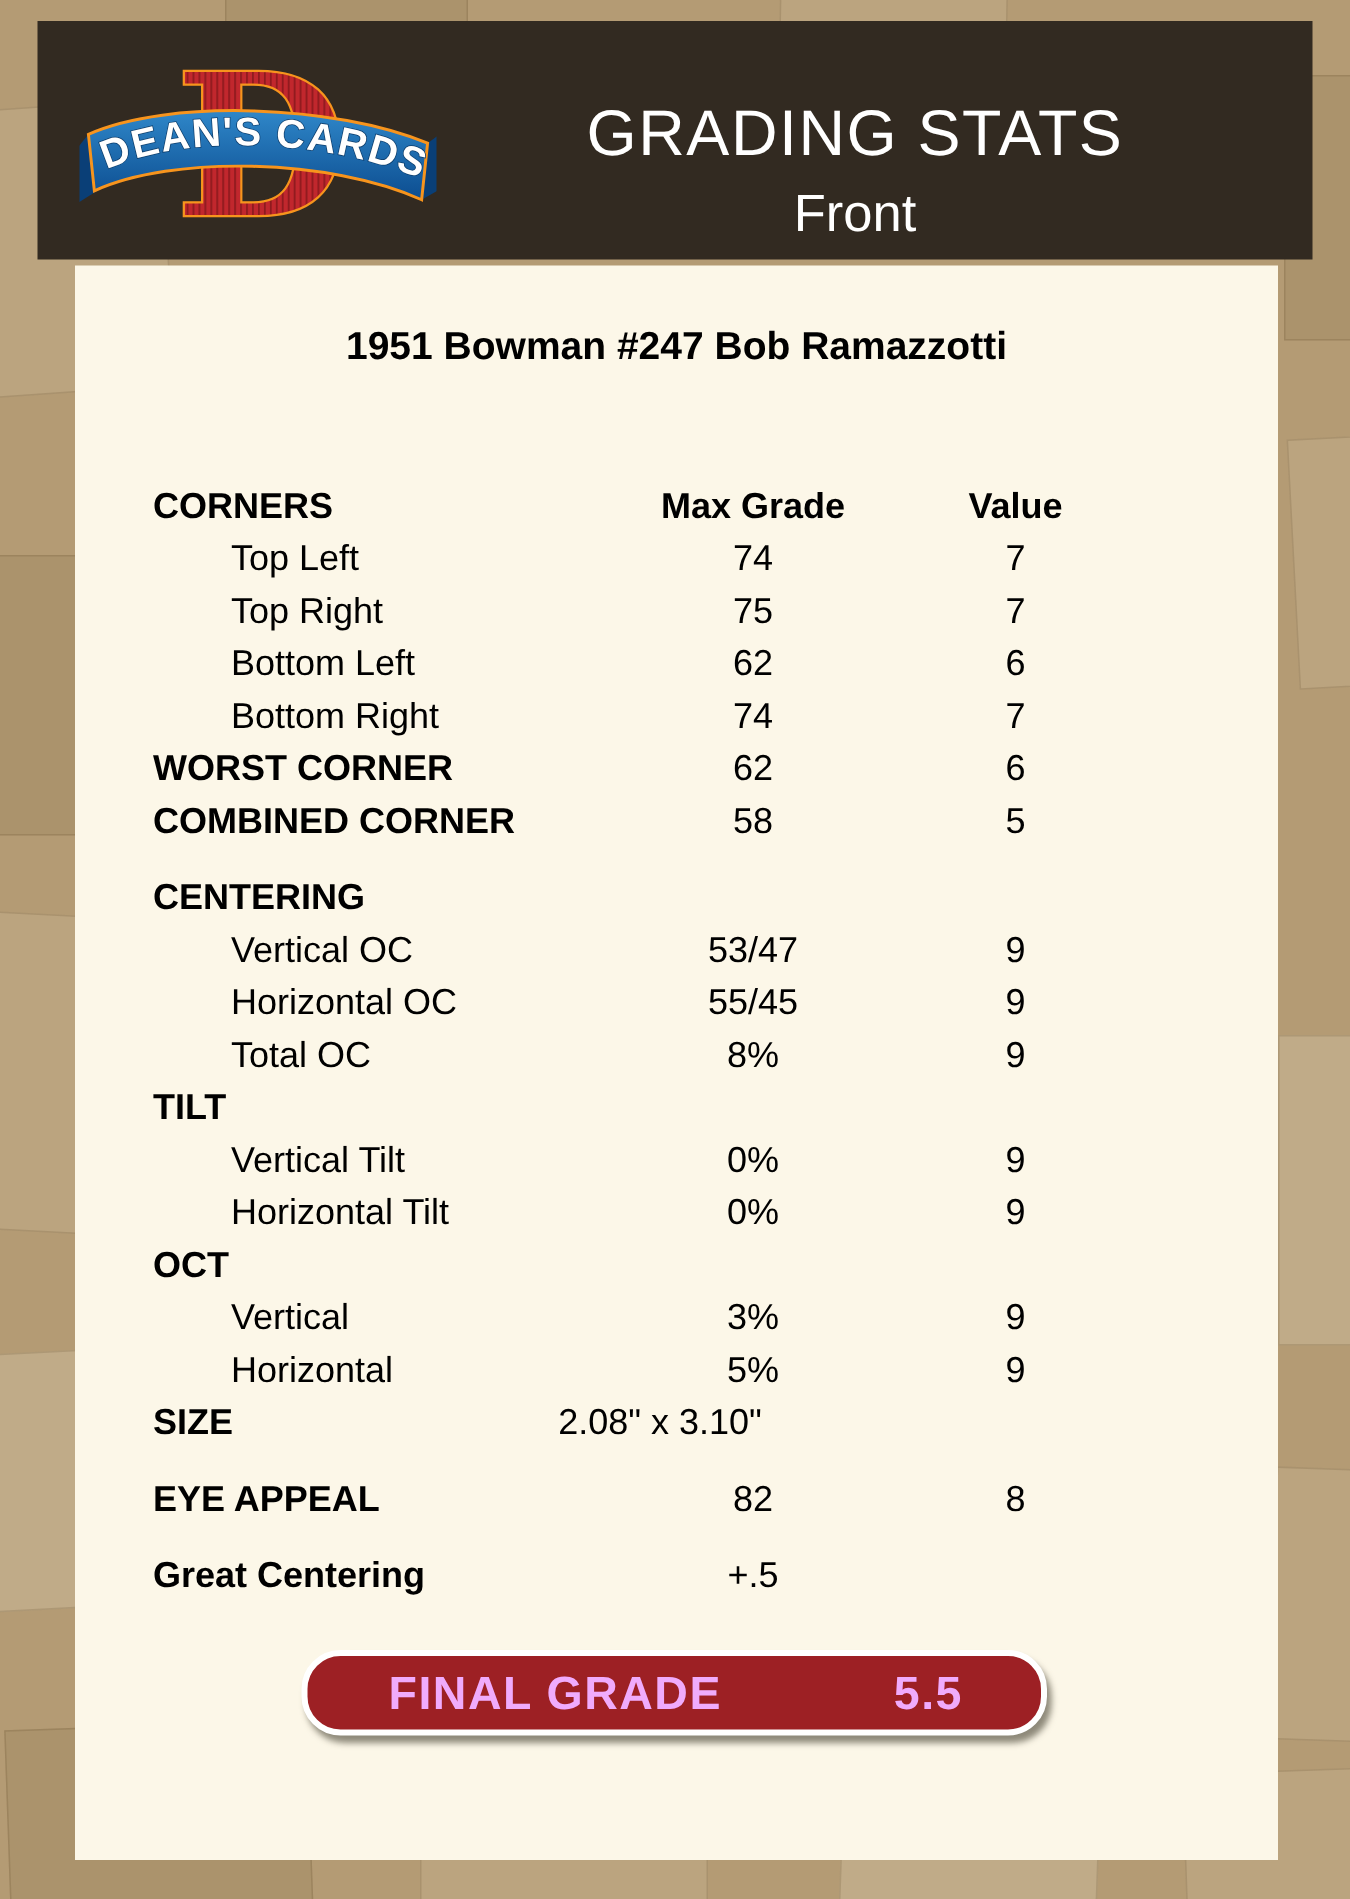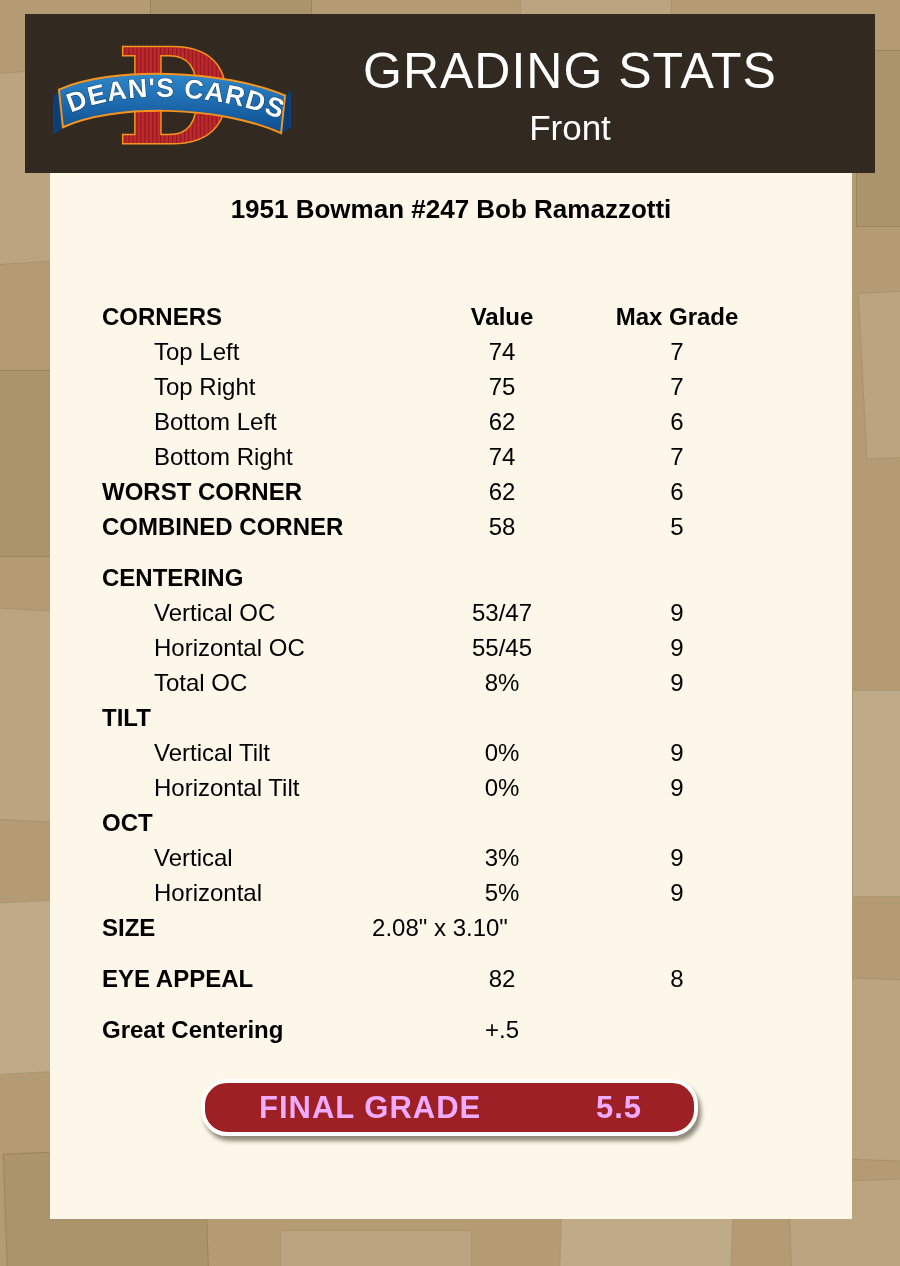--- a/index.html
+++ b/index.html
@@ -13,25 +13,25 @@
   .wm{position:absolute;border:1px solid rgba(90,65,35,0.18);background:rgba(255,248,230,0.10);z-index:0;}
   .wm.dark{background:rgba(60,40,20,0.07);}
   .wm.light{background:rgba(255,252,240,0.16);}
 
   .header{
     position:absolute;left:25px;top:14px;width:850px;height:159px;
     background:#322a21;z-index:2;
   }
   .logo{position:absolute;left:28px;top:13px;width:238px;height:136px;}
   .titles{position:absolute;left:250px;right:10px;top:0;height:100%;text-align:center;color:#fff;}
-  .app-title{margin-top:32px;font-size:50px;font-weight:400;letter-spacing:1px;line-height:1;}
+  .app-title{margin-top:54px;font-size:43px;font-weight:400;letter-spacing:1px;line-height:1;}
   .app-subtitle{margin-top:14px;font-size:35px;font-weight:400;line-height:1;}
 
   .panel{
-    position:absolute;left:50px;top:156px;width:802px;height:1063px;
+    position:absolute;left:50px;top:177px;width:802px;height:1063px;
     background:#fcf7e8;z-index:1;
   }
   .card-title{position:absolute;top:38px;left:0;width:100%;text-align:center;font-size:26px;font-weight:bold;line-height:30px;}
   .card-serial{position:absolute;top:75px;left:0;width:100%;text-align:center;font-size:25px;line-height:28px;}
 
   .grading-table{position:absolute;top:143px;left:0;width:100%;}
   .row{display:grid;grid-template-columns:300px 200px 150px;padding-left:52px;height:35px;line-height:35px;font-size:24px;}
   .cell{white-space:nowrap;}
   .cell.value,.cell.max{text-align:center;}
   .row-item .label{padding-left:52px;}
@@ -99,22 +99,22 @@
     <div class="app-subtitle">Front</div>
   </div>
 </div>
 
 <div class="panel">
   <div class="card-title">1951 Bowman #247 Bob Ramazzotti</div>
 
   <div class="grading-table">
       <div class="row row-columns-header">
     <div class="cell label">CORNERS</div>
+    <div class="cell max">Max Grade</div>
     <div class="cell value">Value</div>
-    <div class="cell max">Max Grade</div>
   </div>
       <div class="row row-item">
     <div class="cell label">Top Left</div>
     <div class="cell value">74</div>
     <div class="cell max">7</div>
   </div>
       <div class="row row-item">
     <div class="cell label">Top Right</div>
     <div class="cell value">75</div>
     <div class="cell max">7</div>

